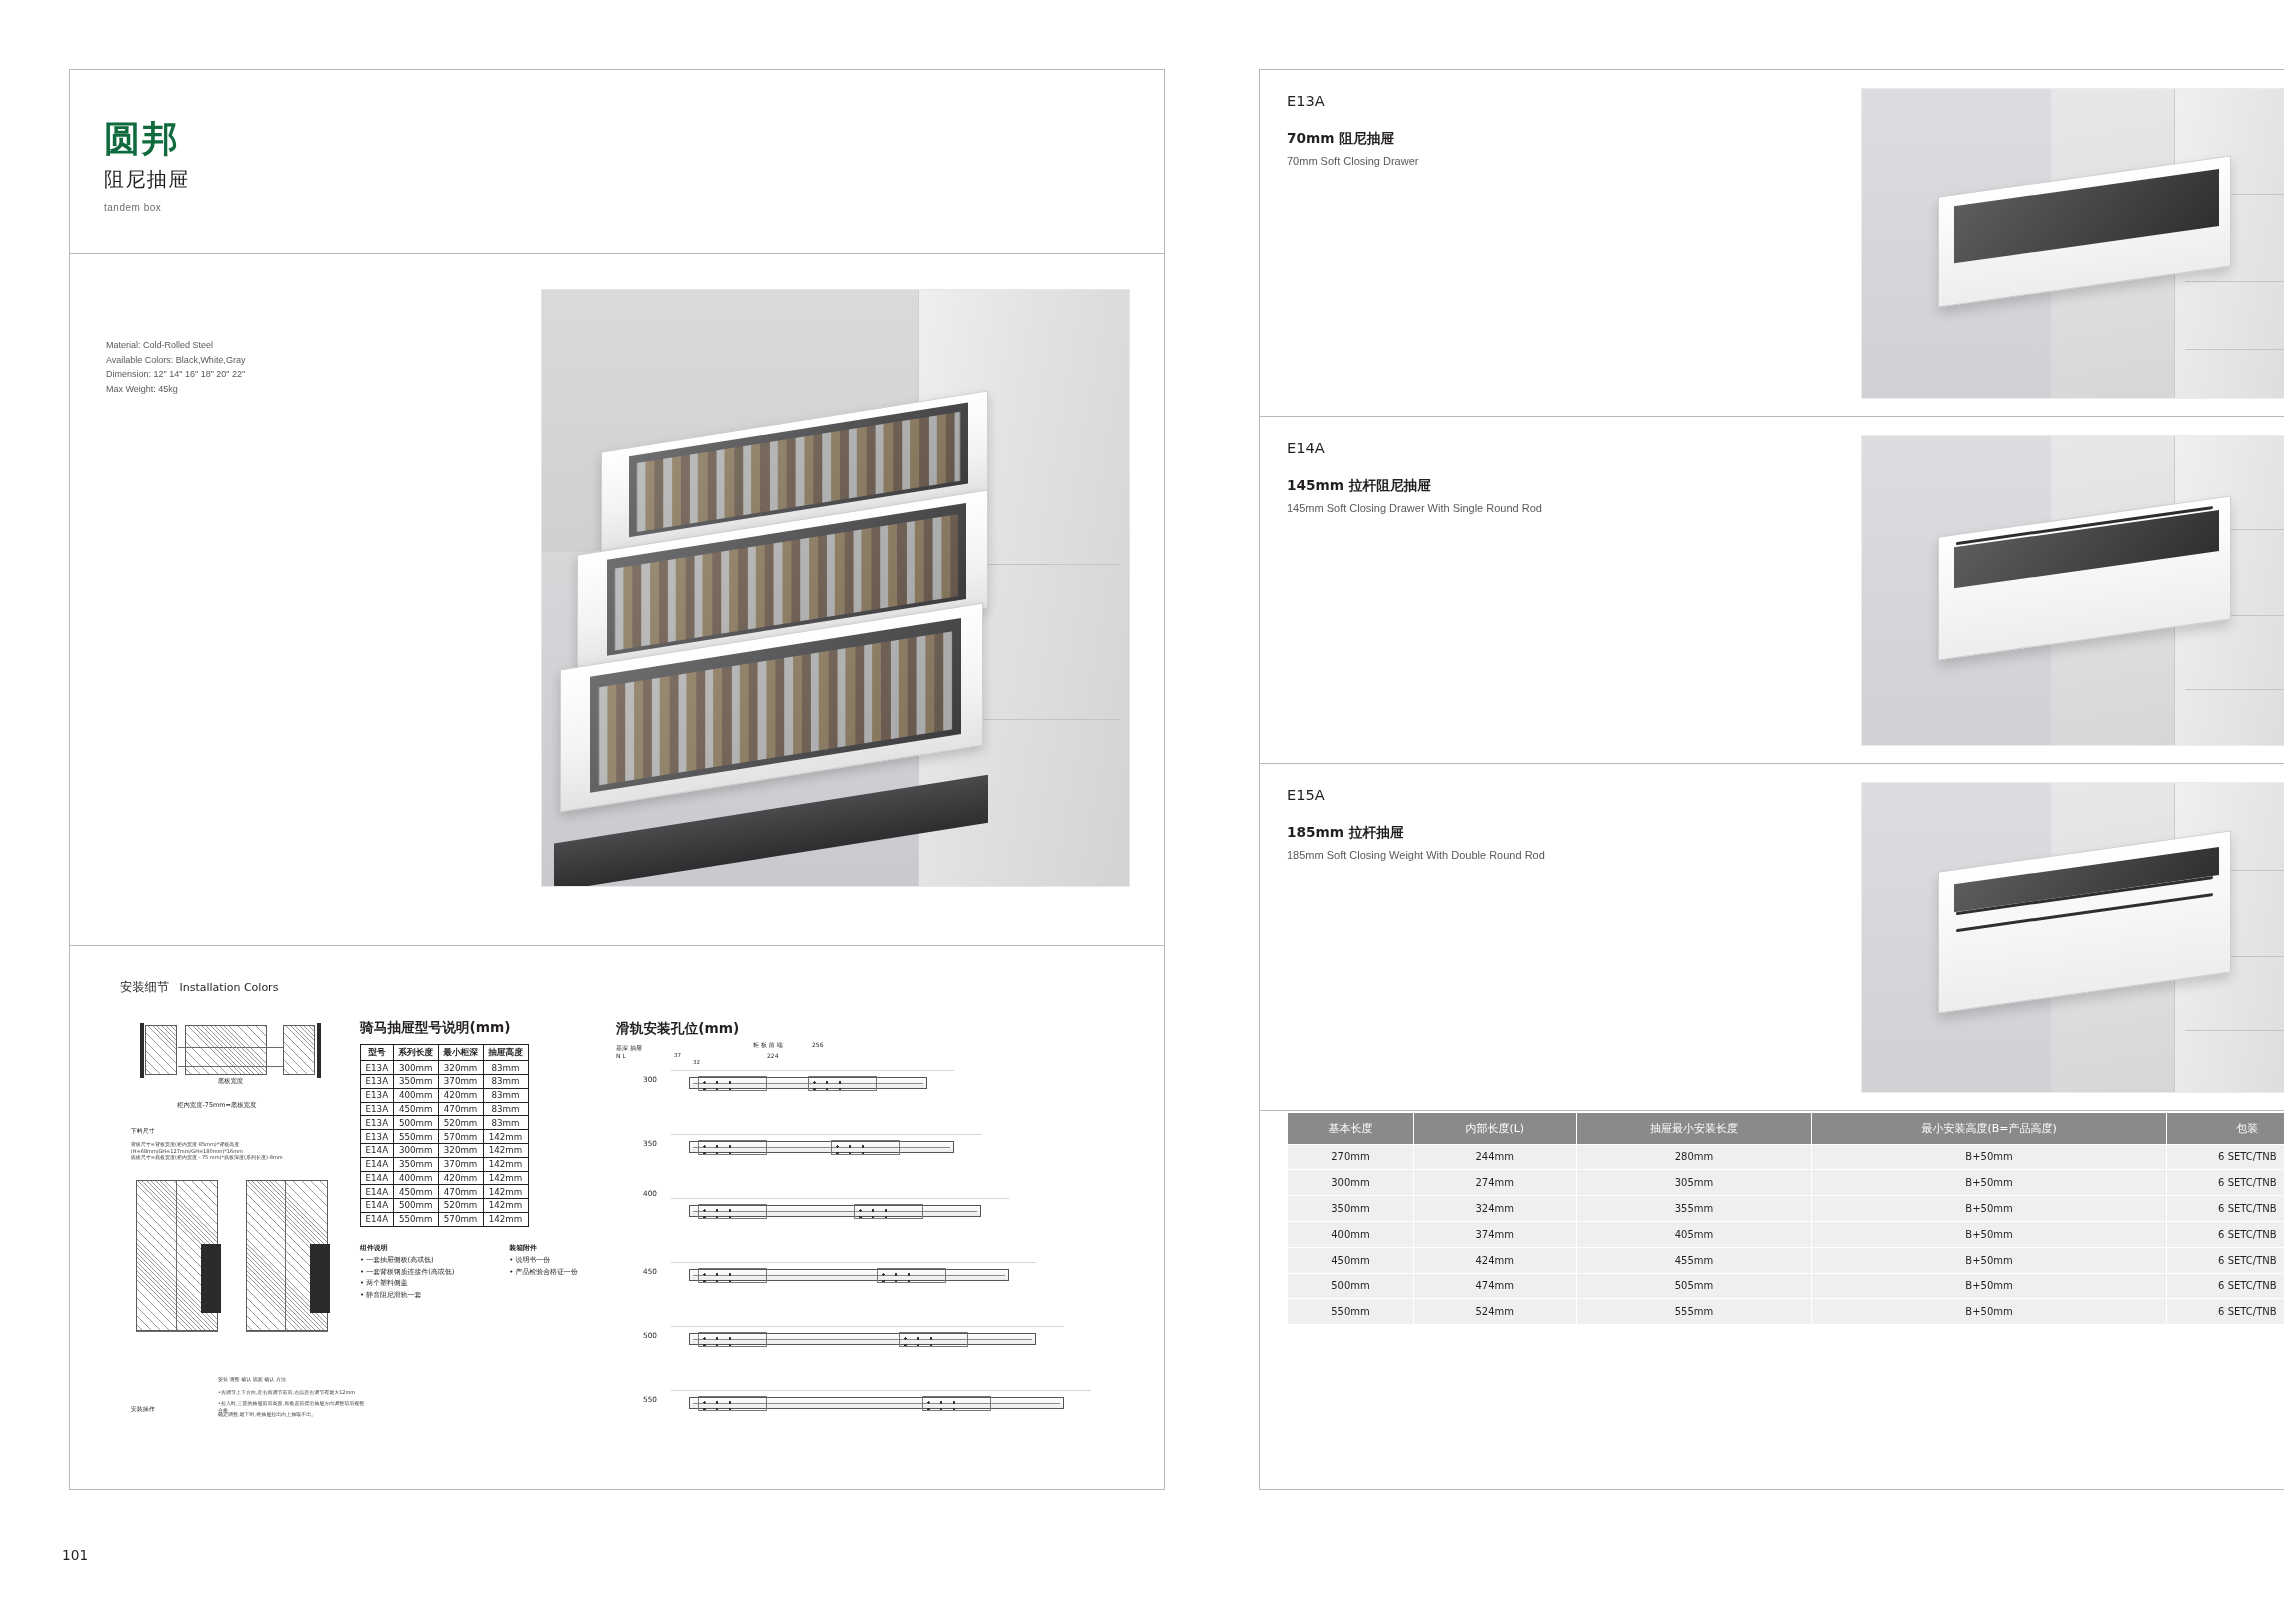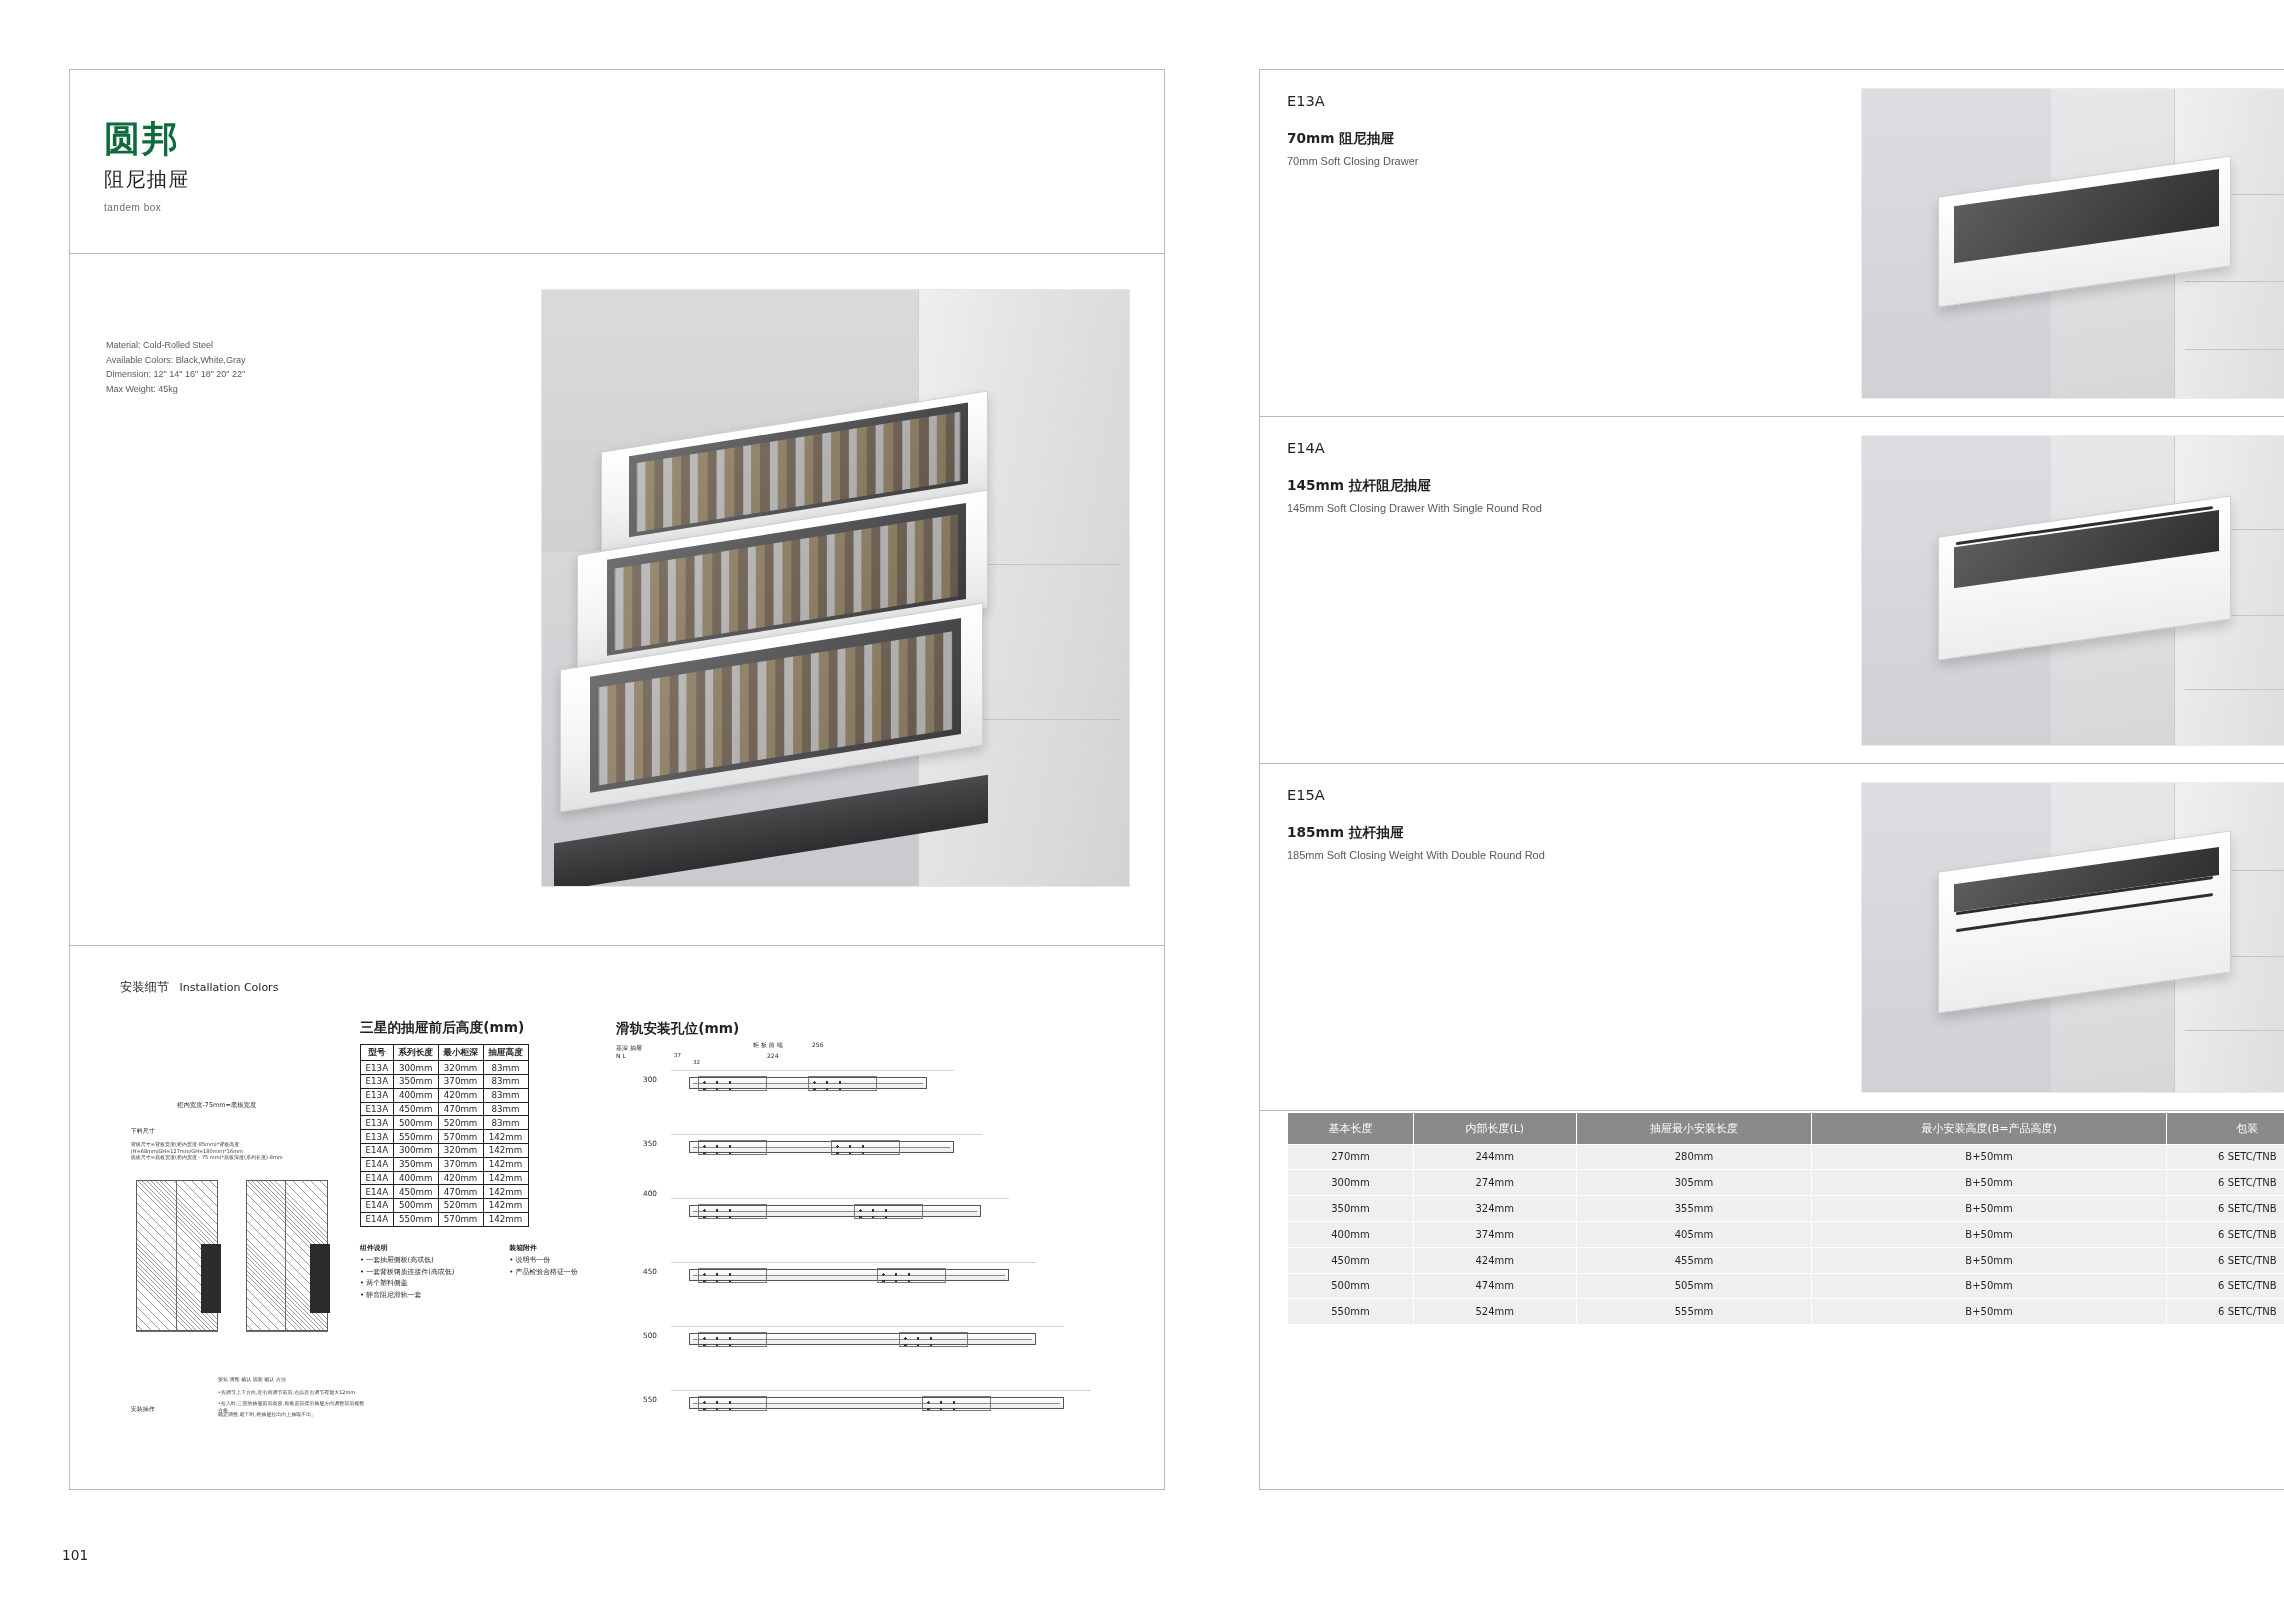--- a/index.html
+++ b/index.html
@@ -226,20 +226,30 @@
 
       <div class="rule-mid"></div>
 
       <div class="install-title">
         <span>安装细节</span>
         <span class="en">Installation Colors</span>
       </div>
 
       <div class="tech-area">
 
+        <div style="position:absolute;left:13.7px;top:9px;width:215px;height:69px;">
+          <div class="hatch" style="left:13.7px;top:4.6px;width:32px;height:50px;"></div>
+          <div class="hatch" style="left:53px;top:4.6px;width:82px;height:50px;"></div>
+          <div class="hatch" style="left:151px;top:4.6px;width:32px;height:50px;"></div>
+          <div class="blk" style="left:8.2px;top:2.7px;width:4.6px;height:55px;"></div>
+          <div class="blk" style="left:185px;top:2.7px;width:4.6px;height:55px;"></div>
+          <div class="thin" style="left:46px;top:27px;width:105px;height:0.9px;"></div>
+          <div class="thin" style="left:46px;top:46px;width:105px;height:0.9px;"></div>
+          <div class="mini-label" style="left:86px;top:57px;">底板宽度</div>
+        </div>
         <div class="mini-label" style="position:absolute;left:59px;top:90px;">柜内宽度-75mm=底板宽度</div>
 
         <div class="tiny-note" style="left:12.8px;top:116px;">下料尺寸</div>
         <div class="tiny-note sm" style="left:12.8px;top:130px;width:210px;">背板尺寸=背板宽度(柜内宽度-85mm)*背板高度(H=68mm/GH=127mm/GH=180mm)*16mm</div>
         <div class="tiny-note sm" style="left:12.8px;top:143px;width:210px;">底板尺寸=底板宽度(柜内宽度 - 75 mm)*底板深度(系列长度)-8mm</div>
 
         <div style="position:absolute;left:13.7px;top:169px;width:215px;height:210px;">
           <div class="hatch" style="left:4.6px;top:0px;width:82px;height:151px;"></div>
           <div class="hatch" style="left:114px;top:0px;width:82px;height:151px;"></div>
           <div class="blk" style="left:69px;top:64px;width:20px;height:69px;"></div>
@@ -250,21 +260,21 @@
           <div class="thin" style="left:153px;top:0px;width:0.9px;height:151px;"></div>
         </div>
 
         <div class="tiny-note" style="left:12.8px;top:394px;">安装操作</div>
         <div class="tiny-note sm" style="left:100px;top:365px;width:137px;">安装 调整 确认 底面 确认 方法</div>
         <div class="tiny-note sm" style="left:100px;top:378px;width:151px;">•先调节上下方向,左右再调节前后,右以左右调节有最大12mm</div>
         <div class="tiny-note sm" style="left:100px;top:389px;width:151px;">•拉入时,三星的抽屉前后高度,再推进前摆沿抽屉方向调整前后规整合格</div>
         <div class="tiny-note sm" style="left:100px;top:400px;width:151px;">确定调整,最下时,将抽屉拉出向上抽取不出。</div>
 
         <div style="position:absolute;left:242px;top:8.2px;">
-          <div class="tbl-title">三星的抽屉前后高度(mm)</div>
+          <div class="tbl-title">骑马抽屉型号说明(mm)</div>
           <table class="model" style="margin-top:7.3px;">
             <thead>
               <tr>
                 <th>型号</th>
                 <th>系列长度</th>
                 <th>最小柜深</th>
                 <th>抽屉高度</th>
               </tr>
             </thead>
             <tbody>

